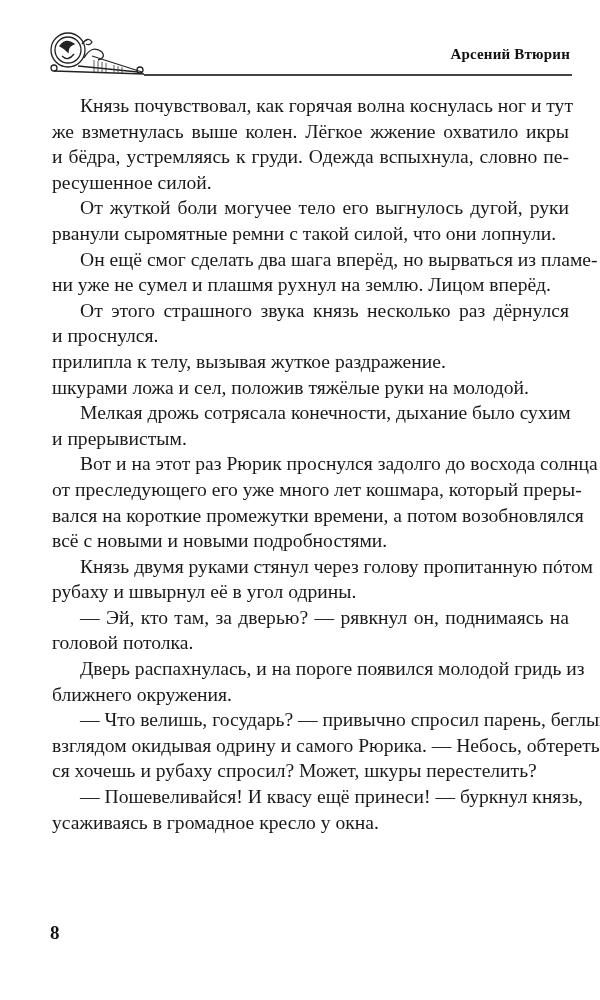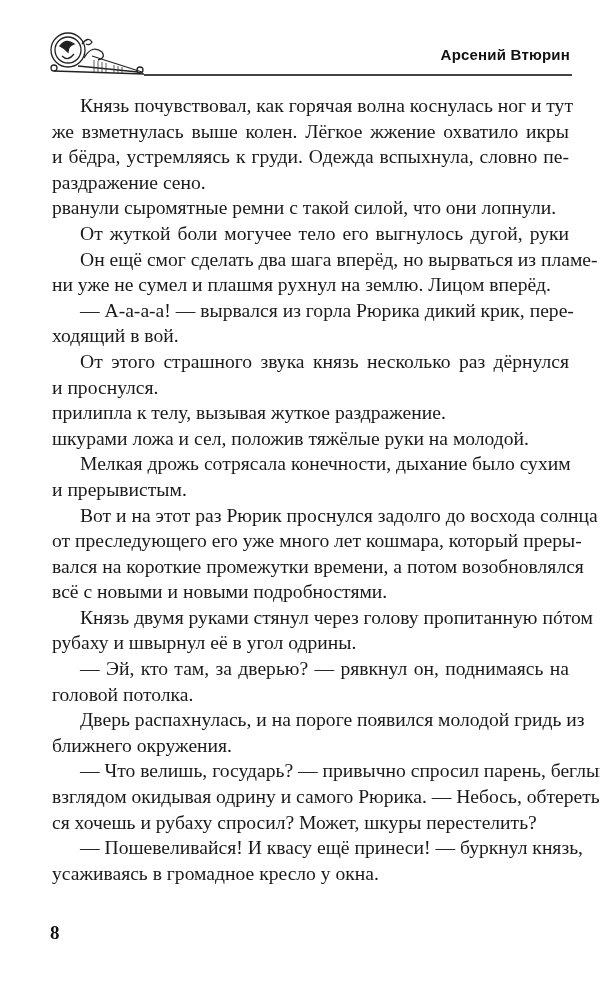--- a/index.html
+++ b/index.html
@@ -1,20 +1,20 @@
 <!DOCTYPE html>
 <html><head>
   <meta charset="utf-8">
   <style>
     html, body { margin: 0; padding: 0; background: #ffffff; }
     body { width: 600px; height: 1000px; position: relative; overflow: hidden; color: #1a1a1a; }
     .header { position: absolute; left: 48px; top: 28px; width: 524px; height: 50px; }
     .ornament { position: absolute; left: 0; top: 0; width: 100px; height: 48px; }
     .rule { position: absolute; left: 96px; right: 0; top: 46px; height: 1.5px; background: #444; }
-    .author { position: absolute; right: 2px; top: 18px; font-family: Liberation Sans, sans-serif; font-weight: bold; font-size: 15px; letter-spacing: 0.2px; color: #111; }
+    .author { position: absolute; right: 2px; top: 18px; font-family: Liberation Serif, serif; font-weight: bold; font-size: 15px; letter-spacing: 0.2px; color: #111; }
     .text { position: absolute; left: 52px; top: 93px; width: 517px; font-family: "Liberation Serif", serif; font-size: 19.6px; line-height: 25.6px; color: #1a1a1a; }
     .line { display: block; white-space: nowrap; text-align: justify; text-align-last: justify; height: 25.6px; }
     .line.last { text-align-last: left; }
     .line.indent { padding-left: 28px; }
     .page-num { position: absolute; left: 50px; top: 922px; font-family: "Liberation Serif", serif; font-weight: bold; font-size: 19px; color: #111; }
   </style>
 </head>
 <body>
 
 <div class="header">
@@ -44,33 +44,29 @@
   </svg>
   <div class="rule"></div>
   <div class="author">Арсений Втюрин</div>
 </div>
 
 <div class="text">
   <div>
     <span class="line indent">Князь почувствовал, как горячая волна коснулась ног и тут</span>
     <span class="line">же взметнулась выше колен. Лёгкое жжение охватило икры</span>
     <span class="line">и бёдра, устремляясь к груди. Одежда вспыхнула, словно пе-</span>
-    <span class="line last">раздражение сено.</span>
+    <span class="line last">ресушенное силой.</span>
   </div>
   <div>
+    <span class="line indent">От жуткой боли могучее тело его выгнулось дугой, руки</span>
     <span class="line last">рванули сыромятные ремни с такой силой, что они лопнули.</span>
-    <span class="line indent">От жуткой боли могучее тело его выгнулось дугой, руки</span>
   </div>
   <div>
     <span class="line indent">Он ещё смог сделать два шага вперёд, но вырваться из пламе-</span>
     <span class="line last">ни уже не сумел и плашмя рухнул на землю. Лицом вперёд.</span>
-  </div>
-  <div>
-    <span class="line indent">— А-а-а-а! — вырвался из горла Рюрика дикий крик, пере-</span>
-    <span class="line last">ходящий в вой.</span>
   </div>
   <div>
     <span class="line indent">От этого страшного звука князь несколько раз дёрнулся</span>
     <span class="line last">и проснулся.</span>
   </div>
   <div>
     <span class="line last">прилипла к телу, вызывая жуткое раздражение.</span>
   </div>
   <div>
     <span class="line last">шкурами ложа и сел, положив тяжёлые руки на молодой.</span>

